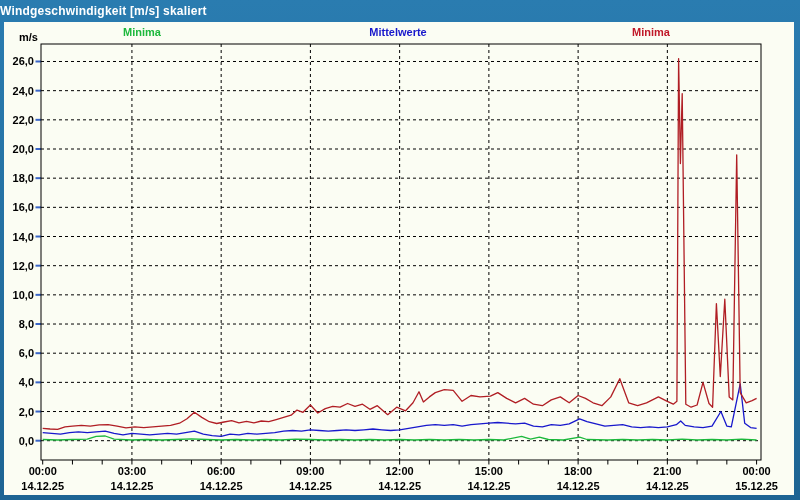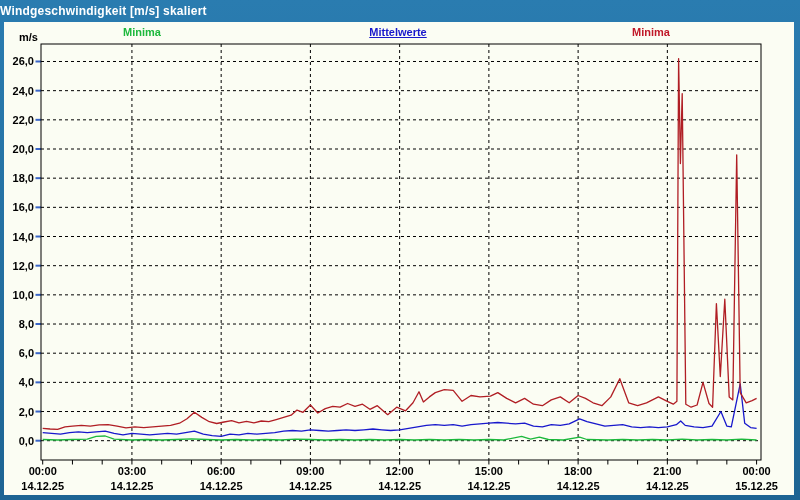--- a/index.html
+++ b/index.html
@@ -20,21 +20,21 @@
 </head>
 <body>
 
 <div class="frame">
   <div class="titlebar">
     <span>Windgeschwindigkeit [m/s] skaliert</span>
   </div>
   <div class="content"></div>
 
   <span class="legend-item" style="color: rgb(28, 184, 60); left: 142px;">Minima</span>
-  <span class="legend-item" style="color: rgb(24, 24, 204); left: 398px; text-decoration: underline;">Mittelwerte</span>
+  <span class="legend-item" style="color: rgb(24, 24, 204); left: 398px;">Mittelwerte</span>
   <span class="legend-item" style="color: rgb(192, 24, 40); left: 651px;">Minima</span>
 
   <svg id="chart" class="chart" viewBox="0 0 800 500">
       <line x1="41" x2="761" y1="440.7" y2="440.7" stroke="#000000" stroke-width="1" stroke-dasharray="3 3"></line>
       <line x1="35.5" x2="41" y1="440.7" y2="440.7" stroke="#3A66C8" stroke-width="2"></line>
       <text x="34" y="444.7" text-anchor="end" class="tick">0,0</text>
       <line x1="41" x2="761" y1="411.53" y2="411.53" stroke="#000000" stroke-width="1" stroke-dasharray="3 3"></line>
       <line x1="35.5" x2="41" y1="411.53" y2="411.53" stroke="#3A66C8" stroke-width="2"></line>
       <text x="34" y="415.53" text-anchor="end" class="tick">2,0</text>
       <line x1="41" x2="761" y1="382.36" y2="382.36" stroke="#000000" stroke-width="1" stroke-dasharray="3 3"></line>

